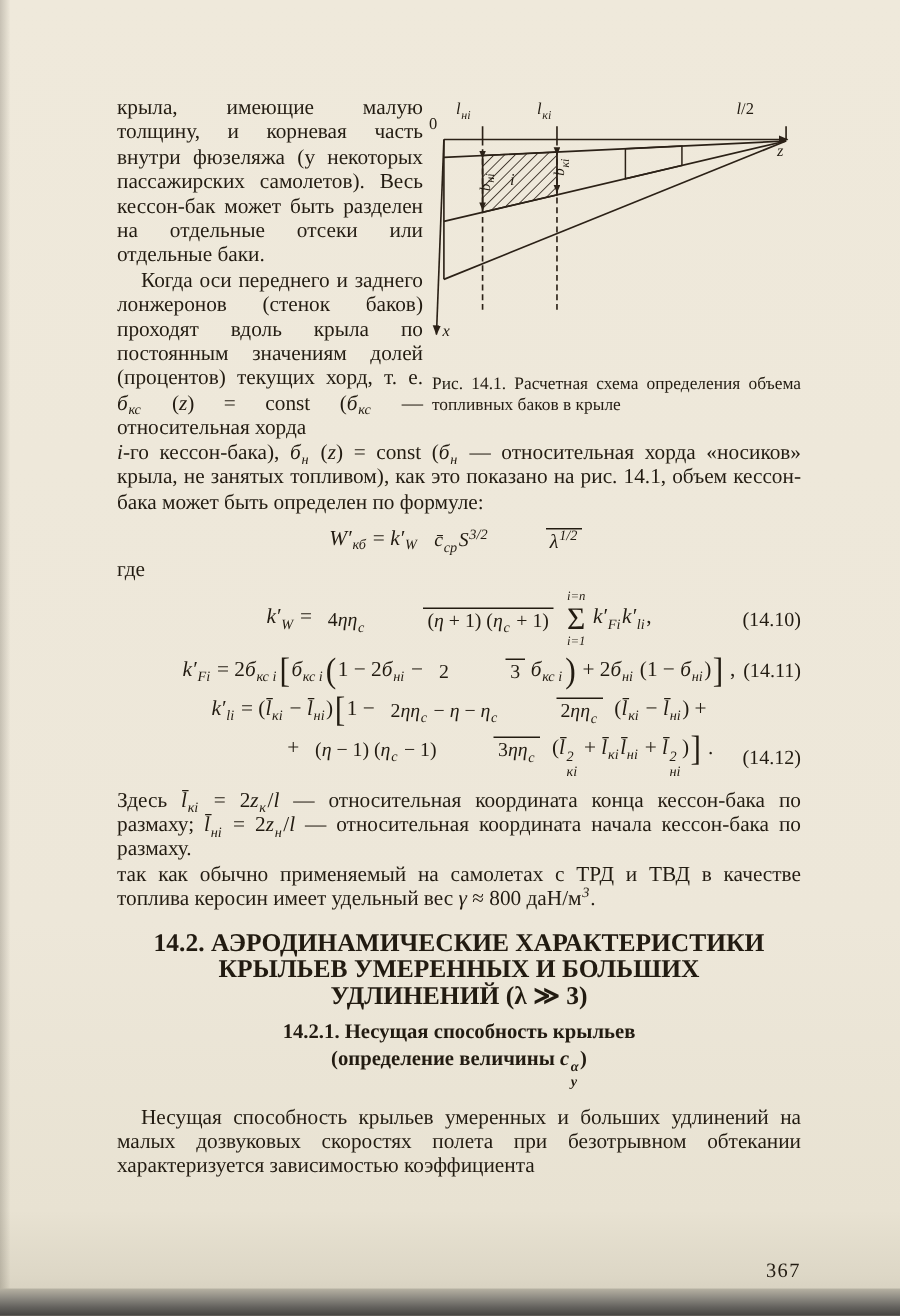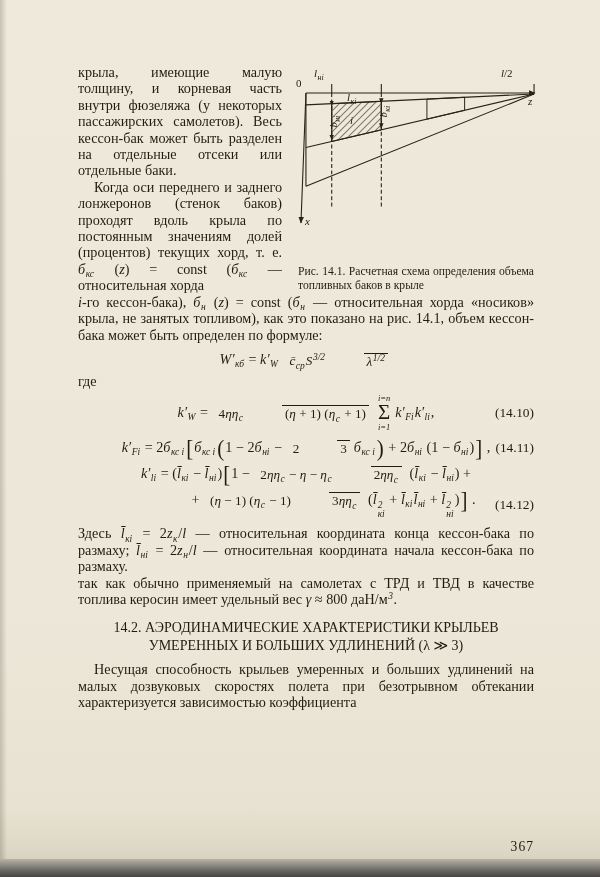--- a/index.html
+++ b/index.html
@@ -15,48 +15,48 @@
   .content { position:absolute; left:78px; top:64px; width:456px; }
 
   .body-text { font-size:14.2px; line-height:16.4px; text-align:justify; margin:0; }
   .indent { text-indent:16px; }
   .tk { font-style:normal; white-space:pre-wrap; }
   .it { font-style:italic; }
   sub, sup { font-style:italic; font-size:9.5px; line-height:0; }
   sub { vertical-align:-3.5px; margin:0 1px 0 0.5px; }
   sup { vertical-align:5px; margin:0 0.5px; }
 
-  .top-section { display:flex; gap:16px; }
+  .top-section { display:flex; gap:6px; }
   .col-left { width:204px; flex:none; }
   .col-left p + p { margin-top:0; }
   .col-right { flex:1; }
 
   .figure { position:relative; height:176px; margin-top:4px; }
   .fig-svg { position:absolute; left:0; top:13px; }
   .fig-label { position:absolute; font-size:11px; line-height:1; }
   .fig-label sub { font-size:8px; vertical-align:-2.5px; }
   .rot { transform:rotate(-90deg); transform-origin:center; font-size:10px; }
-  .fig-caption { font-size:11.6px; line-height:13.6px; text-align:justify; margin-top:21px; }
+  .fig-caption { font-size:11.6px; line-height:13.6px; text-align:justify; margin-top:5px; }
 
   .eq { position:relative; text-align:center; margin:5px 0; font-size:14.2px; white-space:nowrap; }
   .eq-main { margin:8px 0 4px;font-family:Liberation Serif, serif; }
   .eq-body { display:inline-block; }
   .eq-tag { position:absolute; right:0; top:50%; transform:translateY(-50%); font-size:13.4px; font-style:normal; }
   .frac { display:inline-flex; flex-direction:row; align-items:center; vertical-align:middle; margin:0 4px; line-height:1.15;gap:35px; }
   .frac .num, .frac .den { padding:0 3px; font-size:13.2px; white-space:nowrap; }
   .frac .den { border-top:1.2px solid #221b11; }
   .sum { display:inline-flex; flex-direction:column; align-items:center; vertical-align:middle; margin:0 5px; line-height:1; }
   .sum .lim { font-size:8.5px; font-style:italic; line-height:1.1; }
   .sum .sigma { font-size:21px; line-height:0.95; font-style:normal; }
   .supsub { display:inline-flex; flex-direction:column; align-items:flex-start; vertical-align:-4px; line-height:1; margin:0 1px; }
   .supsub .ss { font-size:9.5px; font-style:italic; line-height:1.05; }
   .big { display:inline-block; font-size:21px; line-height:1; vertical-align:middle; transform:scaleY(1.12); margin:0 1px; }
 
   .gde { margin:2px 0; text-align:left; }
-  .h-sec { font-weight:normal; font-size:14px; line-height:17.5px; text-align:center; margin:12px auto 7px; max-width:412px; }
+  .h-sec { font-weight:bold; font-size:17px; line-height:17.5px; text-align:center; margin:12px auto 7px; max-width:412px; }
   .h-sub { font-weight:bold; font-size:13.8px; line-height:17.5px; text-align:center; margin:0; }
   .h-sub-wrap { margin:4px 0 9px; }
   .page-num { position:absolute; right:66px; bottom:22px; font-size:13.6px; letter-spacing:1px; }
 </style>
 </head>
 <body>
 
 <div class="page">
   <div class="content">
 
@@ -90,21 +90,21 @@
               <line x1="238" y1="12" x2="238" y2="3"></line>
             </g>
             <polygon points="34,22.8 84,20.4 84,49.2 34,60.9" fill="url(#hatch)" stroke="#2b2117" stroke-width="1"></polygon>
             <polygon points="130,18.2 168,16.3 168,29.4 130,38.4" fill="none" stroke="#2b2117" stroke-width="1"></polygon>
             <g stroke="#2b2117" stroke-width="0.9">
               <line x1="34" y1="24.5" x2="34" y2="59.2" marker-start="url(#ah)" marker-end="url(#ah)"></line>
               <line x1="84" y1="22.2" x2="84" y2="47.5" marker-start="url(#ah)" marker-end="url(#ah)"></line>
             </g>
           </svg>
           <span class="fig-label" style="left:16px; top:0;"><span class="tk it">l</span><sub>нi</sub></span>
-          <span class="fig-label" style="left:49px; top:0;margin-top:24px;"><span class="tk it">l</span><sub>кi</sub></span>
+          <span class="fig-label" style="left:70px; top:0;"><span class="tk it">l</span><sub>кi</sub></span>
           <span class="fig-label" style="left:203px; top:0;"><span class="tk it">l</span><span class="tk">/2</span></span>
           <span class="fig-label" style="left:-2px; top:10px;">0</span>
           <span class="fig-label it" style="left:230px; top:28px;">z</span>
           <span class="fig-label it" style="left:7px; top:148px;">x</span>
           <span class="fig-label it" style="left:52px; top:47px;">i</span>
           <span class="fig-label rot" style="left:30px; top:48px;"><span class="tk it">b</span><sub>нi</sub></span>
           <span class="fig-label rot" style="left:80px; top:38px;"><span class="tk it">b</span><sub>кi</sub></span>
         </div>
         <div class="fig-caption">Рис. 14.1. Расчетная схема определения объема топливных баков в крыле</div>
       </div>
@@ -161,20 +161,27 @@
       <span class="eq-tag">(14.12)</span>
     </div>
 
     <p class="body-text"><span class="tk">Здесь </span><span class="tk it">l̄</span><sub>кi</sub><span class="tk"> = 2</span><span class="tk it">z</span><sub>к</sub><span class="tk">/</span><span class="tk it">l</span><span class="tk"> — относительная координата конца кессон-бака по размаху; </span><span class="tk it">l̄</span><sub>нi</sub><span class="tk"> = 2</span><span class="tk it">z</span><sub>н</sub><span class="tk">/</span><span class="tk it">l</span><span class="tk"> — относительная координата начала кессон-бака по размаху.</span></p>
 
 
     <p class="body-text"><span class="tk">так как обычно применяемый на самолетах с ТРД и ТВД в качестве топлива керосин имеет удельный вес </span><span class="tk it">γ</span><span class="tk"> ≈ 800 даН/м</span><sup>3</sup><span class="tk">.</span></p>
 
     <h2 class="h-sec">14.2. АЭРОДИНАМИЧЕСКИЕ ХАРАКТЕРИСТИКИ КРЫЛЬЕВ УМЕРЕННЫХ И БОЛЬШИХ УДЛИНЕНИЙ (λ ≫ 3)</h2>
 
+    <div class="h-sub-wrap">
+      <h3 class="h-sub">14.2.1. Несущая способность крыльев</h3>
+      <h3 class="h-sub"><span class="tk">(определение величины </span><span class="tk it">c</span><span class="supsub">
+            <span class="ss">α</span>
+            <span class="ss">y</span>
+          </span><span class="tk">)</span></h3>
+    </div>
 
     <p class="body-text indent"><span class="tk">Несущая способность крыльев умеренных и больших удлинений на малых дозвуковых скоростях полета при безотрывном обтекании характеризуется зависимостью коэффициента</span></p>
 
   </div>
 
   <div class="page-num">367</div>
   <div class="bottom-band"></div>
 </div>
 
 </body></html>

